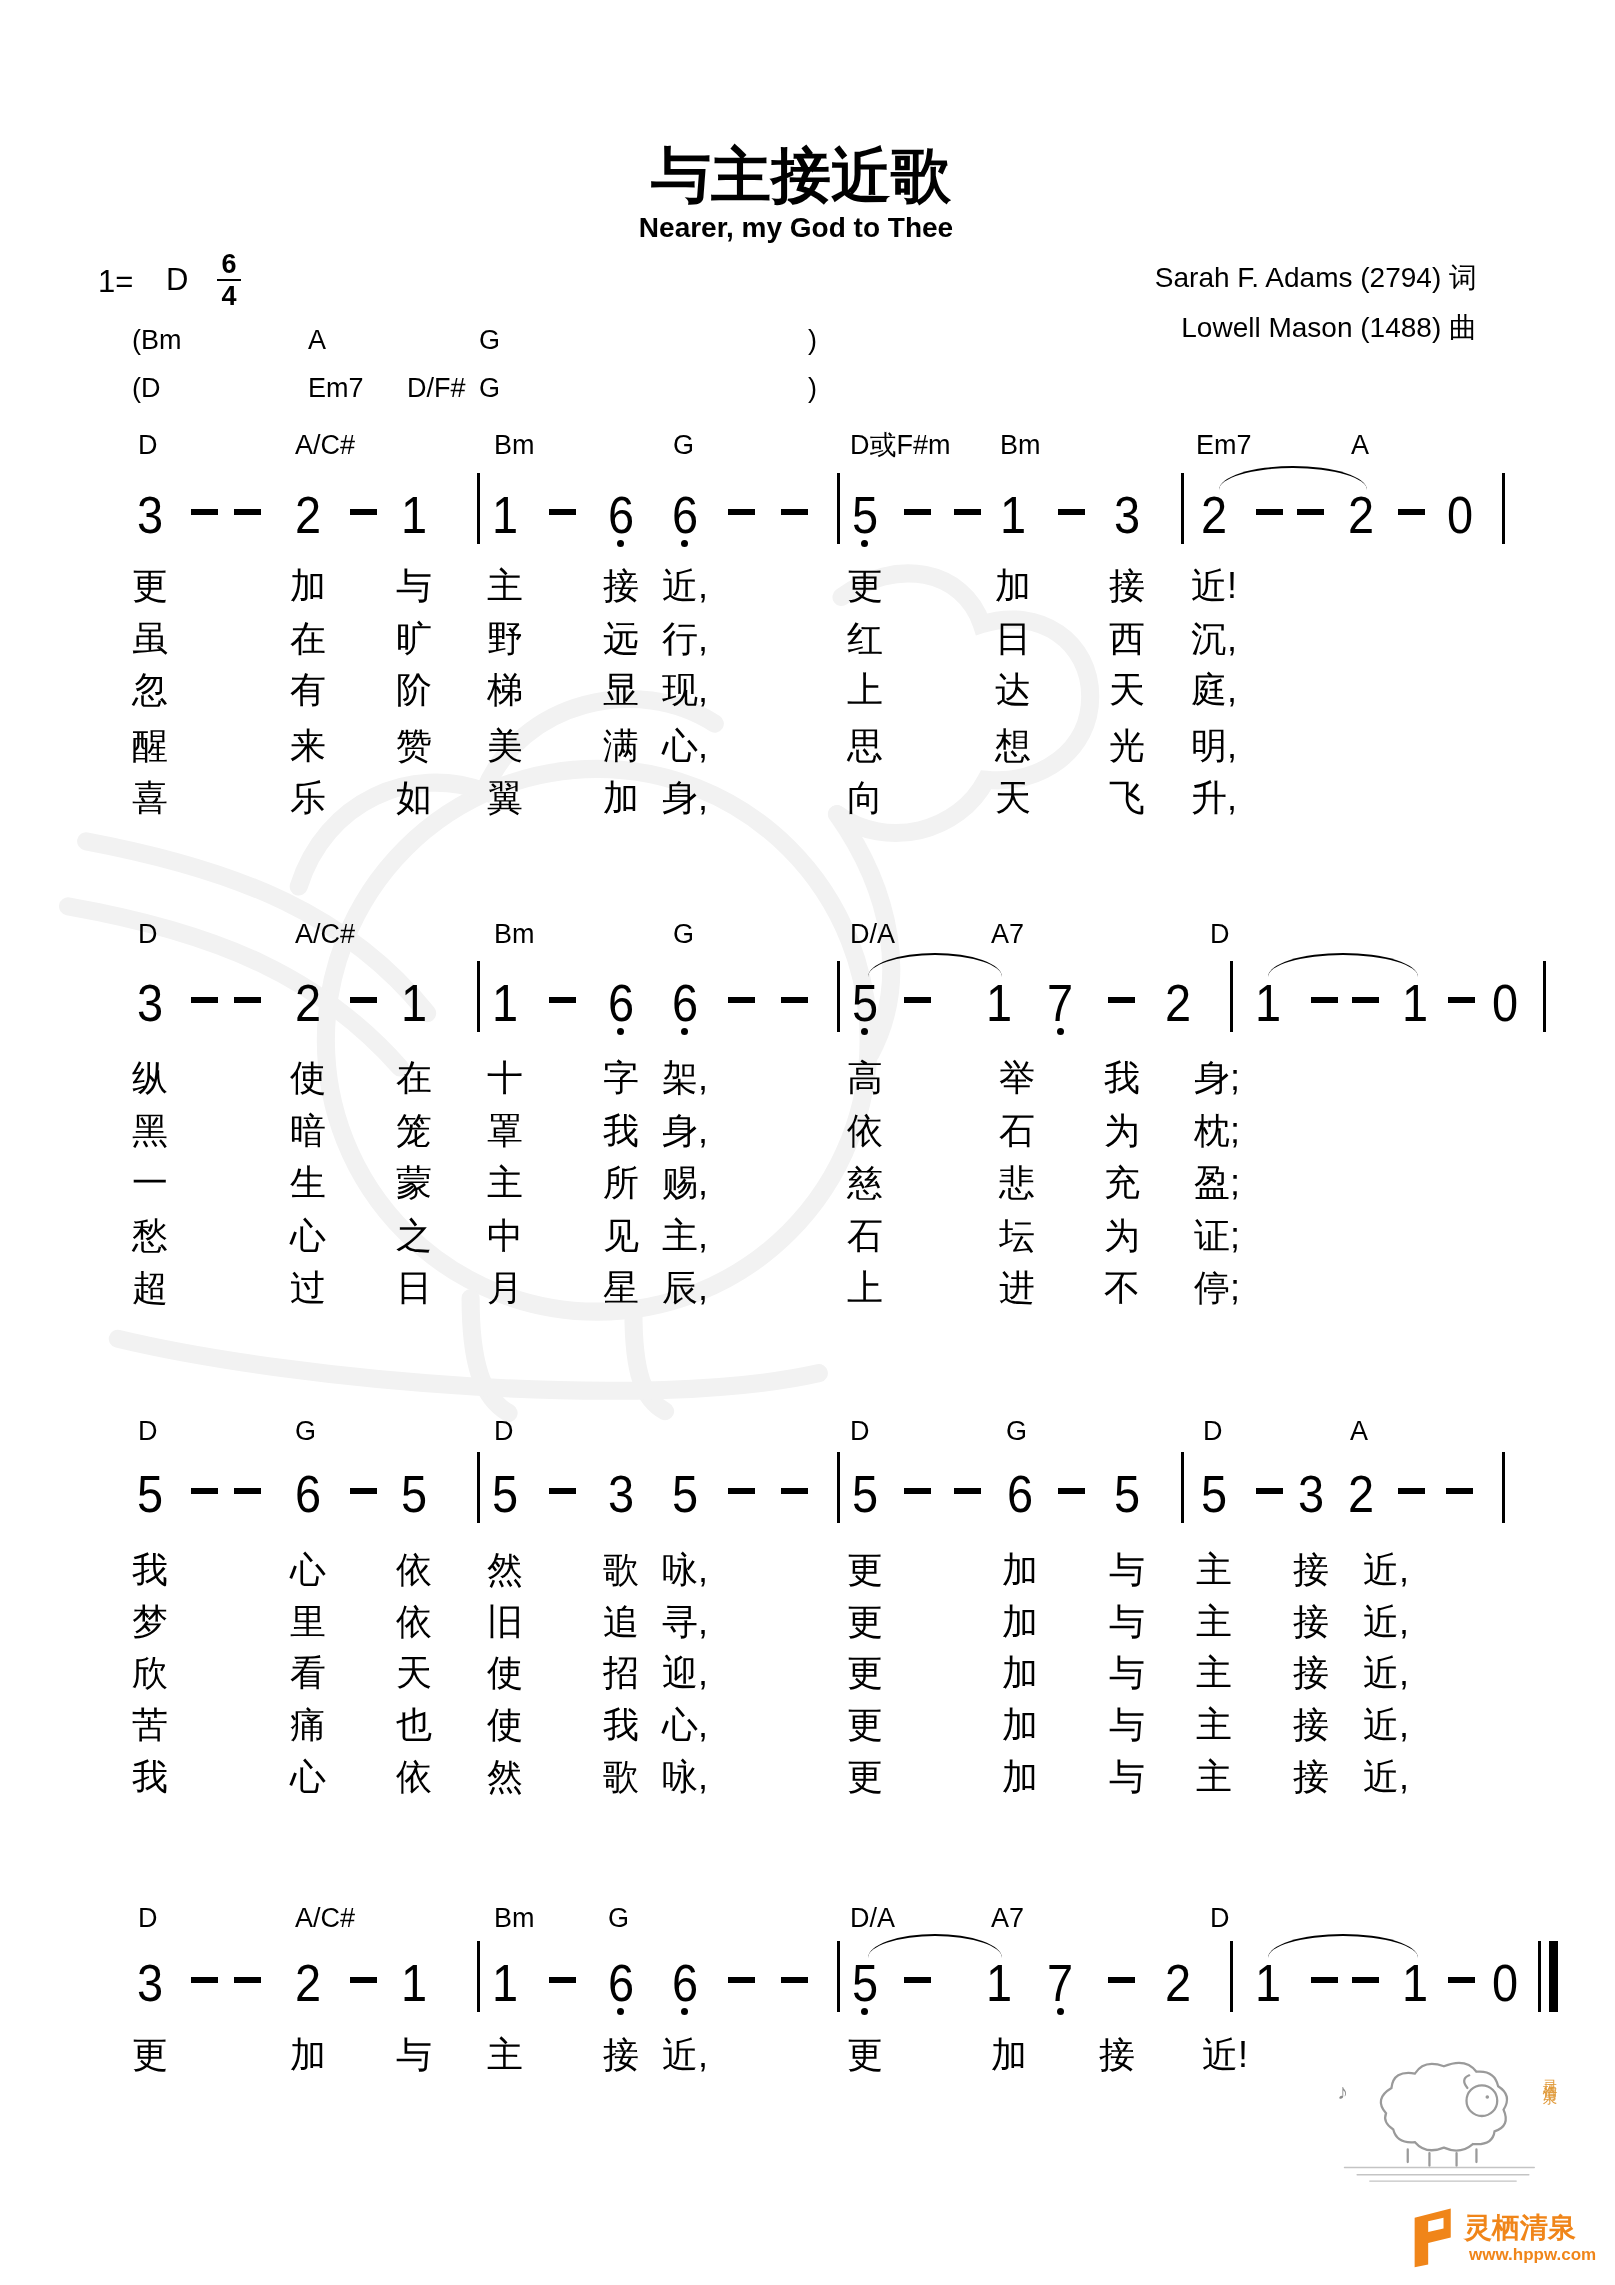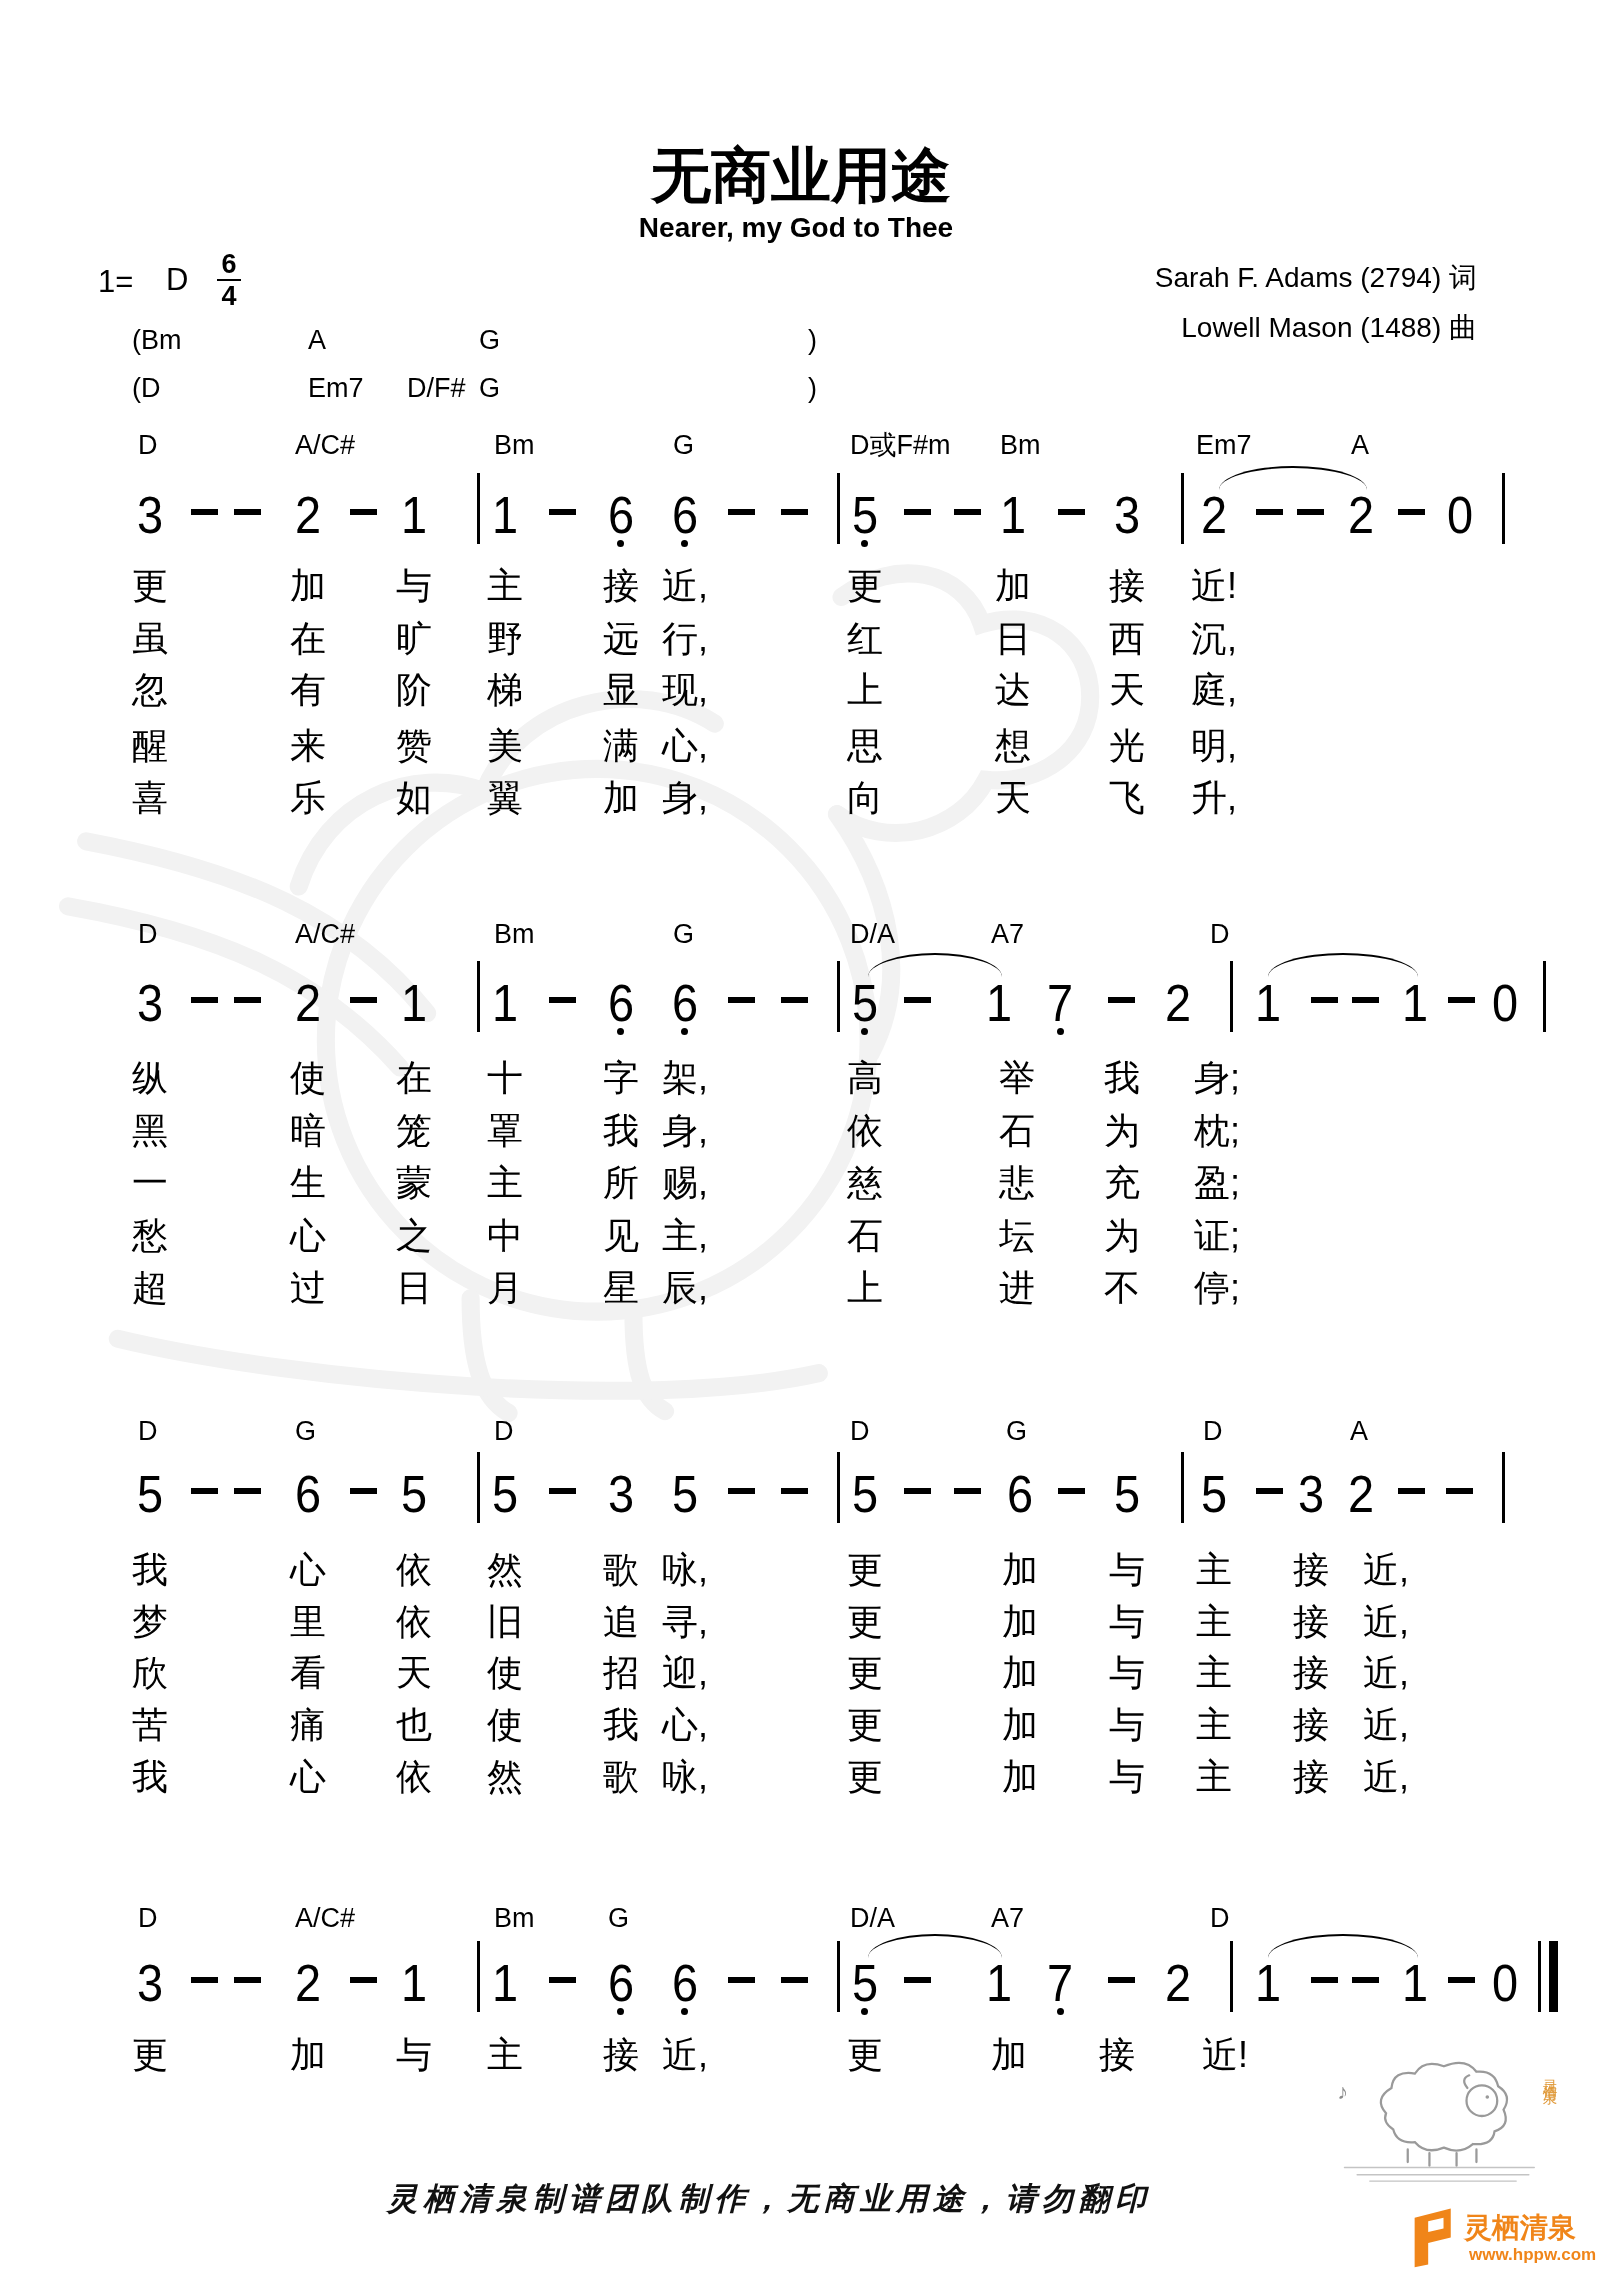--- a/index.html
+++ b/index.html
@@ -45,21 +45,21 @@
     <path d="M 930 660 C 990 615 1065 630 1085 690 C 1150 670 1205 710 1205 770 C 1205 830 1150 868 1090 862 C 1060 920 980 940 925 900"></path>
     <path d="M 925 900 C 985 985 1005 1085 962 1165"></path>
     <circle cx="660" cy="1150" r="300"></circle>
     <path d="M 330 980 C 360 885 455 845 535 875 C 575 775 705 745 790 800"></path>
     <path d="M 520 1435 C 520 1505 532 1545 562 1562 M 700 1450 C 700 1520 712 1548 735 1560"></path>
     <path d="M 95 930 C 265 962 385 1012 472 1120"></path>
     <path d="M 75 1002 C 245 1032 355 1082 442 1180"></path>
     <path d="M 130 1480 C 330 1528 720 1560 905 1518"></path>
   </svg>
 
-  <div class="title">无商业用途</div>
+  <div class="title">与主接近歌</div>
   <div class="subtitle">Nearer, my God to Thee</div>
 
   <span class="keytok" style="left:98px;top:264px;">1=</span>
   <span class="keytok" style="left:166px;top:262px;">D</span>
   <div class="timesig">
     <div class="tnum">6</div>
     <div class="tden">4</div>
   </div>
 
   <div class="credit" style="top:259px;">Sarah F. Adams (2794) 词</div>
@@ -398,21 +398,20 @@
       <div class="lyr" style="left: 414px; top: 2037px;">与</div>
       <div class="lyr" style="left: 505px; top: 2037px;">主</div>
       <div class="lyr" style="left: 621px; top: 2037px;">接</div>
       <div class="lyr" style="left: 685px; top: 2037px;">近,</div>
       <div class="lyr" style="left: 865px; top: 2037px;">更</div>
       <div class="lyr" style="left: 1009px; top: 2037px;">加</div>
       <div class="lyr" style="left: 1117px; top: 2037px;">接</div>
       <div class="lyr" style="left: 1225px; top: 2037px;">近!</div>
     </div>
 
-  <div class="footer">灵栖清泉制谱团队制作，无商业用途，请勿翻印</div>
 
   <svg width="226" height="136" viewBox="0 0 250 150" style="position:absolute;left:1330px;top:2048px;" fill="none" stroke="#9a9a9a" stroke-width="2.5" stroke-linecap="round">
     <text x="8" y="56" font-size="24" fill="#8a8a8a" stroke="none">♪</text>
     <path d="M 62 72 q -14 -16 6 -28 q 2 -20 26 -16 q 10 -16 32 -8 q 24 -10 36 6 q 20 -2 24 16 q 16 10 6 26 q 8 18 -10 24 q -2 16 -24 14 q -14 12 -32 4 q -20 8 -32 -6 q -20 2 -24 -14 q -12 -8 -8 -18 z"></path>
     <circle cx="168" cy="58" r="17"></circle>
     <circle cx="174" cy="54" r="2" fill="#9a9a9a" stroke="none"></circle>
     <path d="M 152 44 q -8 -10 2 -14"></path>
     <path d="M 86 112 v 14 M 110 116 v 14 M 140 116 v 14 M 162 112 v 14"></path>
     <path d="M 16 132 H 226 M 30 140 H 220 M 44 147 H 206" stroke="#c4c4c4" stroke-width="1.5"></path>
   </svg>

